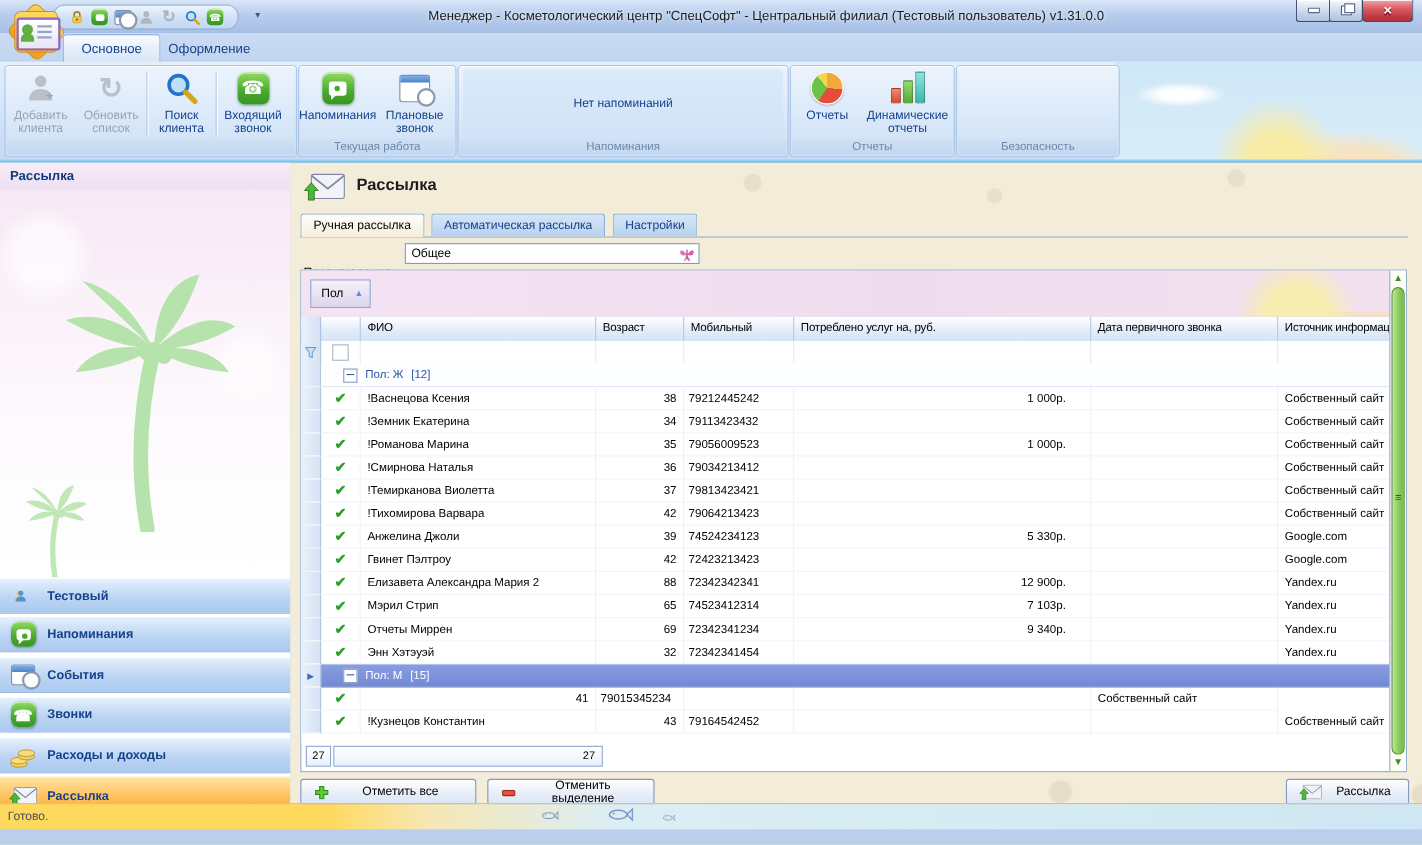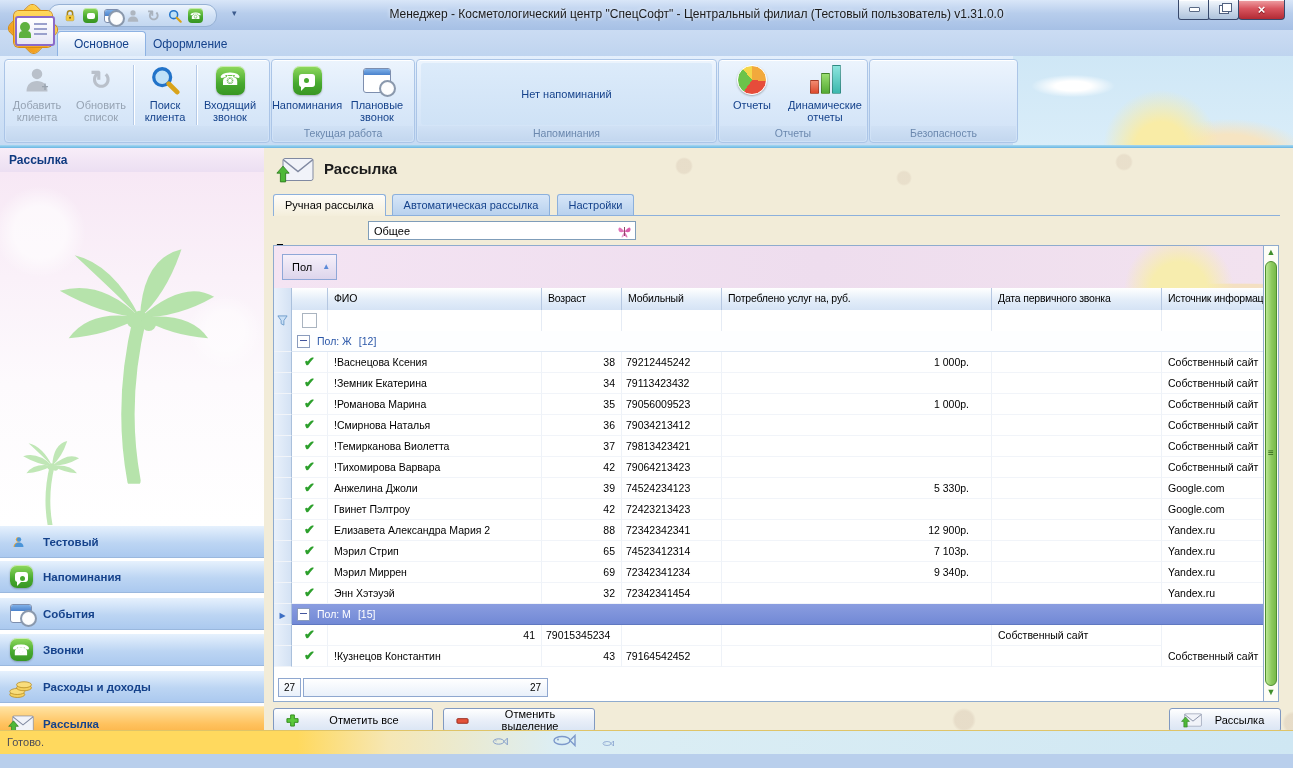--- a/index.html
+++ b/index.html
@@ -154,21 +154,21 @@
   .t-row{height:21px;line-height:20px;font-size:10.5px}
   .c{border-right:1px solid #eef2f8;border-bottom:1px solid #f1f4f9;white-space:nowrap;overflow:hidden}
   .c.ind{background:linear-gradient(90deg,#e9f1fb,#d4e2f4);border-right:1px solid #aac0dc;
     text-align:center}
   .c.chk{text-align:center;color:#2da02c;font-weight:bold;font-size:13px}
   .c.fio{padding-left:6px}
   .c.age{text-align:right;padding-right:6px}
   .c.phone{padding-left:4px}
   .c.money{text-align:right;padding-right:22px}
   .c.src{padding-left:6px}
-  .group-row .gcontent{grid-column:2/-1;display:flex;align-items:center;gap:7px;padding-left:5px;
+  .group-row .gcontent{grid-column:2/-1;display:flex;align-items:center;gap:7px;padding-left:20px;
     color:#2b57a8;background:#fdfeff;border-bottom:1px solid #dfe8f4;white-space:nowrap}
   .group-row.sel .gcontent{background:linear-gradient(#8a9de0,#7289d6);color:#fff;
     border-bottom:1px solid #6078c0}
   .collapse-box{width:11px;height:11px;border:1px solid #8b9cbd;background:#fff;position:relative;flex:none}
   .collapse-box::after{content:'';position:absolute;left:2px;right:2px;top:4px;height:1px;background:#44569e}
   .selarrow{color:#3d6fc4;font-size:8px}
   .gfooter{position:absolute;left:0;right:14px;bottom:2px;height:21px}
   .fbox{position:absolute;top:0;height:19px;border:1px solid #8fa7cf;box-sizing:border-box;
     background:linear-gradient(#ffffff,#e9f0fa);font-size:10px;line-height:18px}
   .fbox.one{left:4px;width:23px;text-align:center}
@@ -649,21 +649,21 @@
           <div class="c fio">Мэрил Стрип</div>
           <div class="c age">65</div>
           <div class="c phone">74523412314</div>
           <div class="c money">7 103р.</div>
           <div class="c date"></div>
           <div class="c src">Yandex.ru</div>
         </div>
         <div class="t-row data-row">
           <div class="c ind"></div>
           <div class="c chk">✔</div>
-          <div class="c fio">Мэрил Миррен</div>
+          <div class="c fio">Отчеты Миррен</div>
           <div class="c age">69</div>
           <div class="c phone">72342341234</div>
           <div class="c money">9 340р.</div>
           <div class="c date"></div>
           <div class="c src">Yandex.ru</div>
         </div>
         <div class="t-row data-row">
           <div class="c ind"></div>
           <div class="c chk">✔</div>
           <div class="c fio">Энн Хэтэуэй</div>

